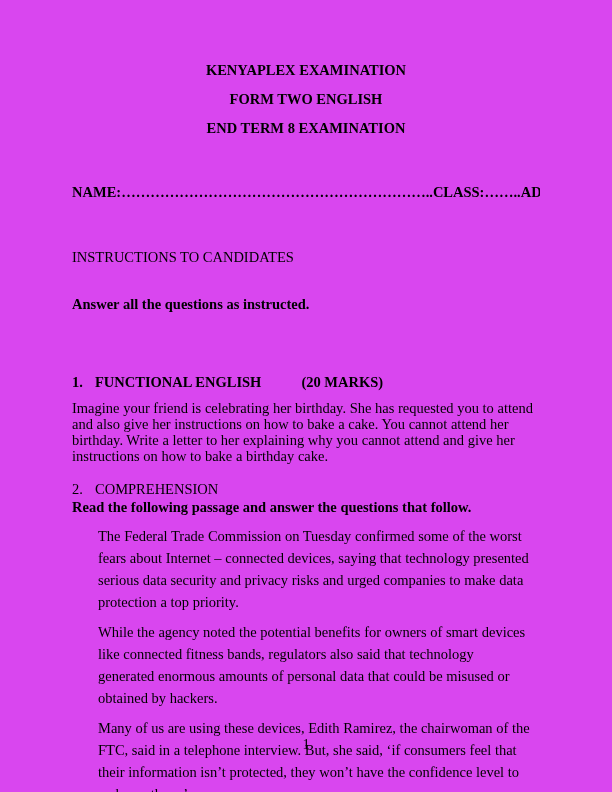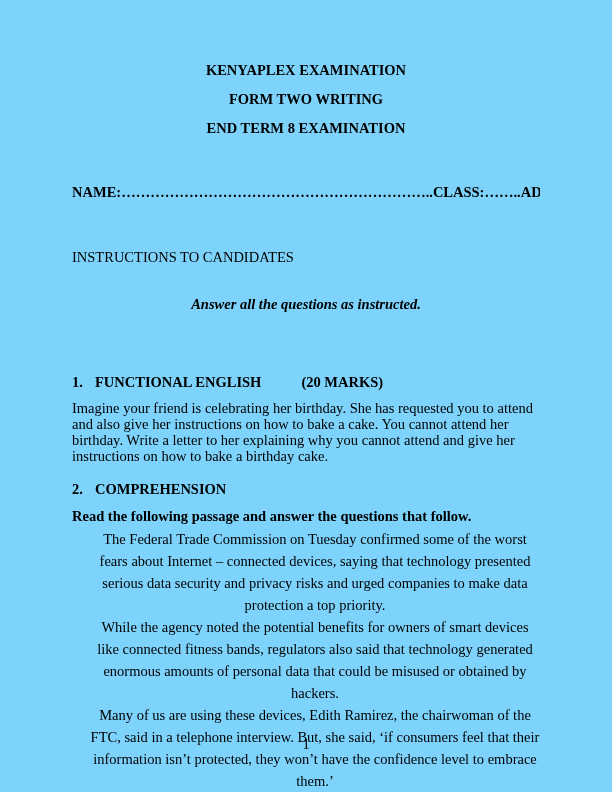--- a/index.html
+++ b/index.html
@@ -4,21 +4,21 @@
 <style>
   html, body {
     margin: 0;
     padding: 0;
     background: #ffffff;
   }
   .page {
     position: relative;
     width: 612px;
     height: 792px;
-    background: #7dd3fc;
+    background: #d946ef;
     color: #000000;
     font-family: "Liberation Serif", serif;
     font-size: 14.5px;
     box-sizing: border-box;
     padding: 62px 72px 0 72px;
     overflow: hidden;
   }
   .header-block p {
     text-align: center;
     font-weight: bold;
@@ -33,76 +33,74 @@
     overflow: hidden;
   }
   .instructions-heading {
     margin: 49px 0 17px 0;
     font-weight: normal;
     line-height: 16px;
   }
   .answer-line {
     margin: 31px 0 0 0;
     font-weight: bold;
-    font-style: italic;
     line-height: 16px;
-    text-align: center;
   }
   .q1-heading {
     margin: 62px 0 0 0;
     font-weight: bold;
     line-height: 16px;
   }
   .q-number {
     display: inline-block;
     width: 23px;
   }
   .q1-marks {
     margin-left: 40px;
   }
   .q1-body {
     margin: 10px 0 0 0;
     line-height: 16px;
     text-align: left;
   }
   .q2-heading {
     margin: 17px 0 0 0;
-    font-weight: bold;
+    font-weight: normal;
     line-height: 16px;
   }
   .q2-instruction {
-    margin: 9px 0 0 0;
+    margin: 0 0 0 0;
     font-weight: bold;
     line-height: 20px;
   }
   .passage {
     margin: 2px 0 0 18px;
   }
   .passage p {
-    margin: 0;
+    margin: 8px;
     line-height: 22px;
-    text-align: center;
+    text-align: left;
   }
   .page-number {
     position: absolute;
     left: 0;
     right: 0;
     bottom: 40px;
     text-align: center;
     line-height: 16px;
   }
 </style>
 </head>
 <body>
 
 <div class="page">
 
   <div class="header-block">
     <p>KENYAPLEX EXAMINATION</p>
-    <p>FORM TWO WRITING</p>
+    <p>FORM TWO ENGLISH</p>
     <p>END TERM 8 EXAMINATION</p>
   </div>
 
   <p class="name-line">NAME:………………………………………………………..CLASS:……..ADM NO:………</p>
 
   <p class="instructions-heading">INSTRUCTIONS TO CANDIDATES</p>
 
   <p class="answer-line">Answer all the questions as instructed.</p>
 
   <p class="q1-heading">

